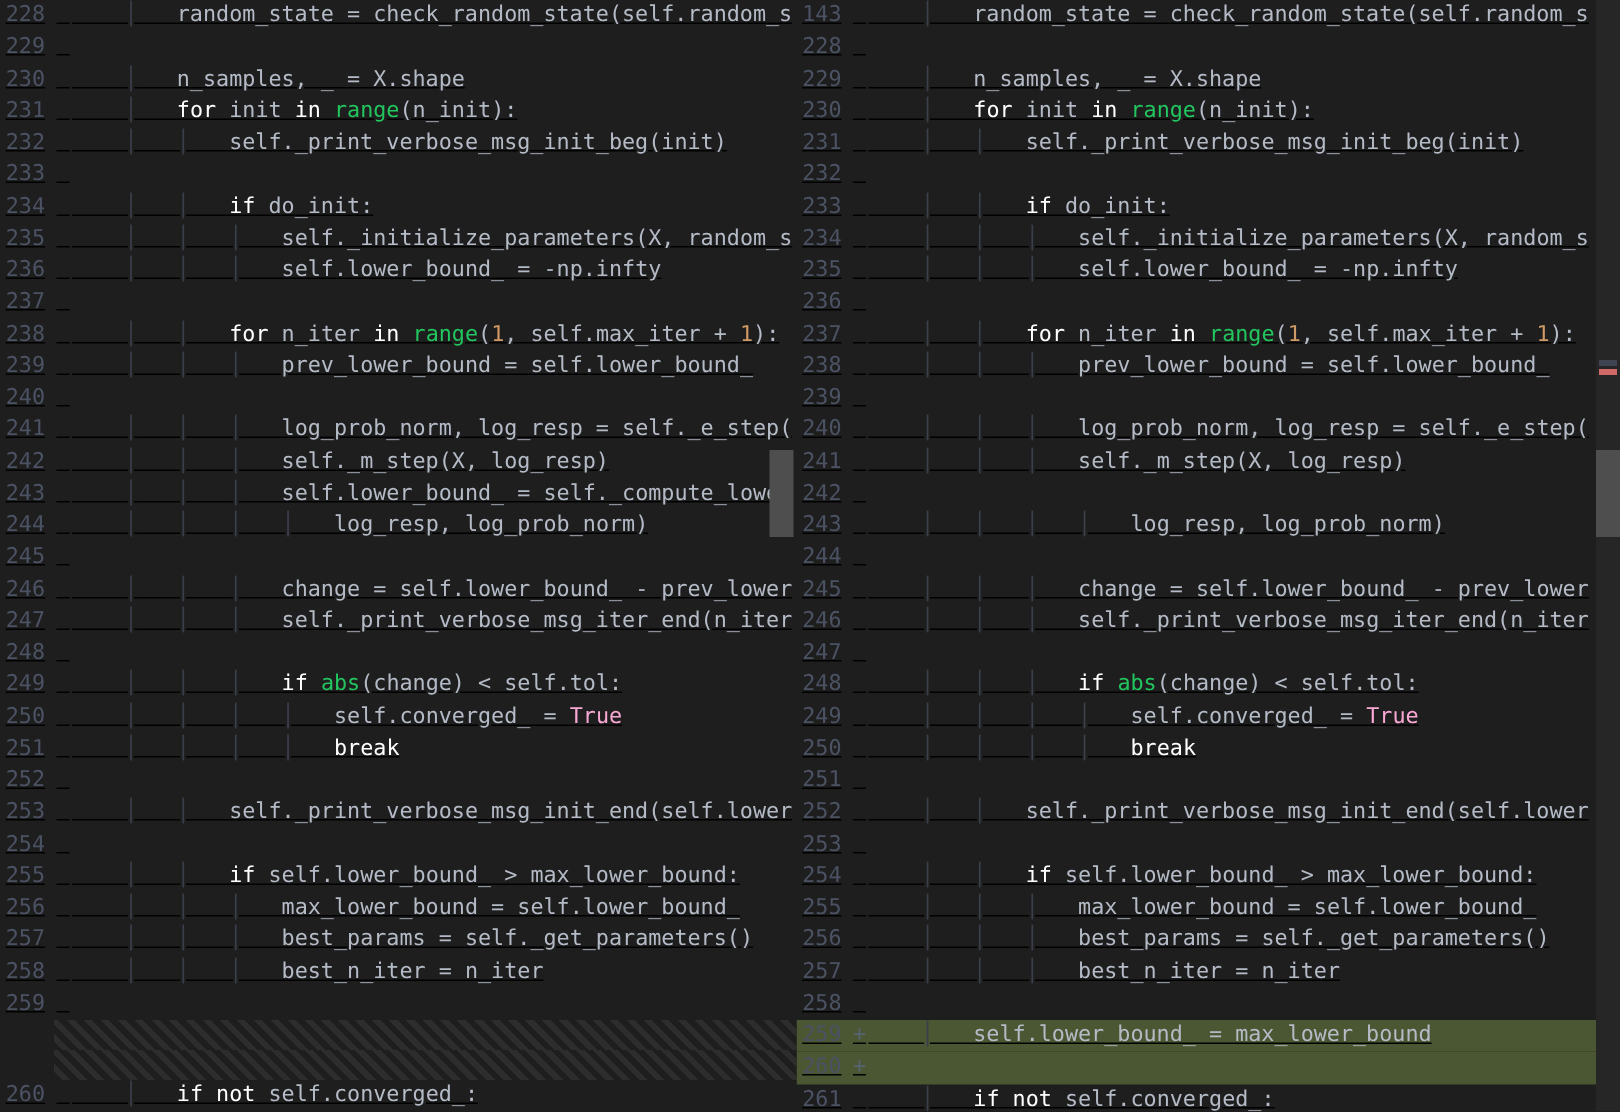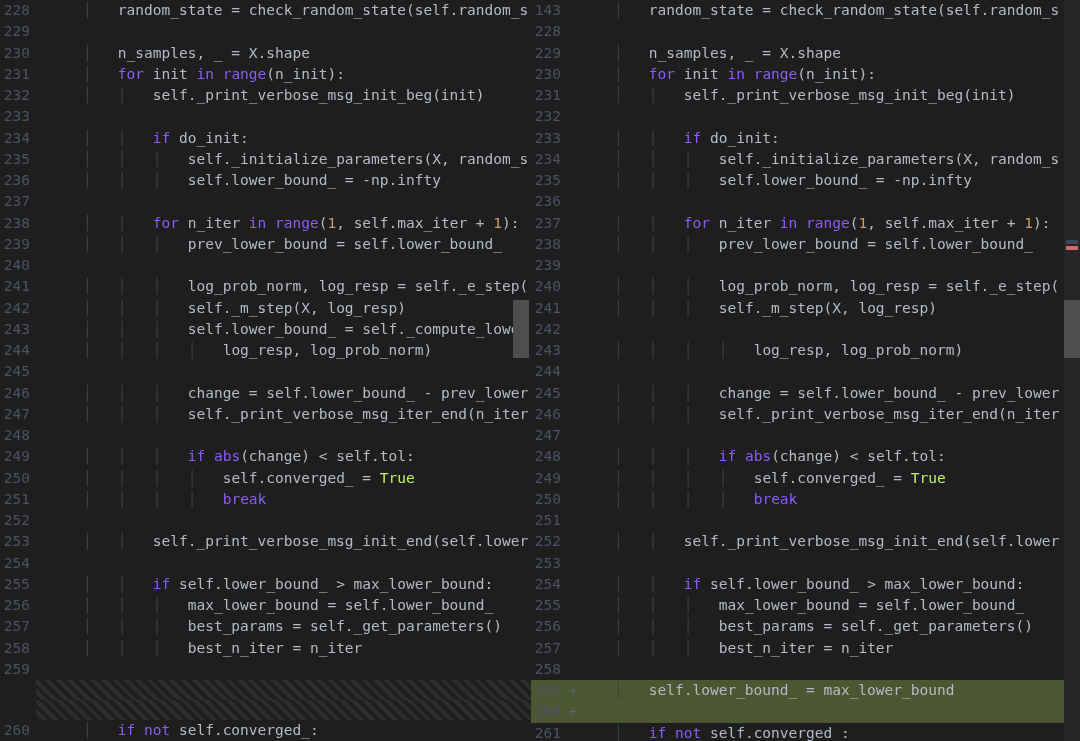--- a/index.html
+++ b/index.html
@@ -10,20 +10,21 @@
     line-height: 21.26px;
     overflow: hidden;
     width: 1080px;
     height: 741px;
     position: relative;
   }
   .panes {
     display: flex;
     width: 100%;
     height: 100%;
+    text-decoration: underline;
   }
   .pane {
     position: relative;
     display: flex;
     flex-direction: column;
     overflow: hidden;
   }
   .pane.left { width: 531px; }
   .pane.right { flex: 1; }
   .line {
@@ -44,24 +45,24 @@
     width: 12px;
     color: #566370;
     text-align: center;
     flex-shrink: 0;
     user-select: none;
   }
   .code {
     color: #b4bbc6;
     flex-shrink: 0;
   }
-  .kw { color: #8b5cf6; }
-  .fn { color: #8b5cf6; text-align: right; }
+  .kw { color: #ffffff; }
+  .fn { color: #22c55e; text-align: right; }
   .num { color: #d19a66; }
-  .bool { color: #bef264; }
+  .bool { color: #f9a8d4; }
   .guide { color: #3a3f4b; }
   .hatch {
     background: repeating-linear-gradient(
       45deg,
       #1e1e1e,
       #1e1e1e 4px,
       #2d2d2d 4px,
       #2d2d2d 8px
     );
     width: 100%;

